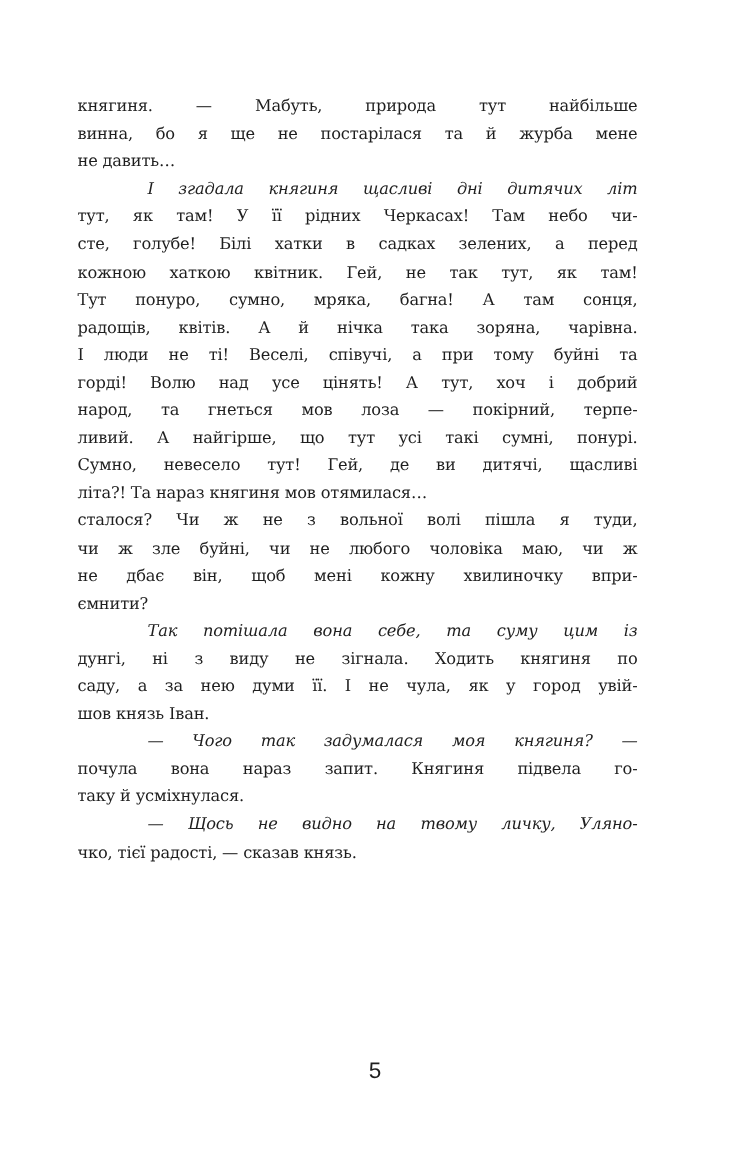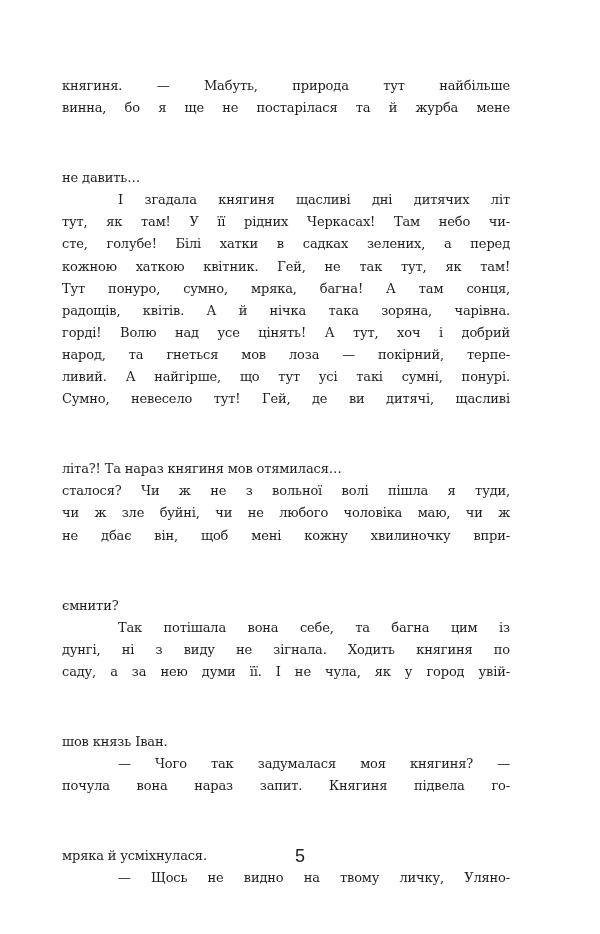--- a/index.html
+++ b/index.html
@@ -26,24 +26,24 @@
       height: 22.1px;
       line-height: 22.1px;
       font-size: 13px;
       white-space: nowrap;
       text-align: justify;
       text-align-last: justify;
       letter-spacing: -0.15px;
     }
     .line.last {
       text-align-last: left;
-      margin-top: 48px;
     }
     .line.indent {
       padding-left: 56px;
+      font-style: italic;
     }
     .page-number {
       position: absolute;
       left: 0;
       width: 600px;
       top: 846px;
       text-align: center;
       font-family: "Liberation Sans", "DejaVu Sans", sans-serif;
       font-size: 18px;
       color: #1e1e1e;
@@ -55,33 +55,34 @@
 <div class="page-text">
   <span class="line">княгиня. — Мабуть, природа тут найбільше</span>
   <span class="line">винна, бо я ще не постарілася та й журба мене</span>
   <span class="line last">не давить…</span>
   <span class="line indent">І згадала княгиня щасливі дні дитячих літ</span>
   <span class="line">тут, як там! У її рідних Черкасах! Там небо чи-</span>
   <span class="line">сте, голубе! Білі хатки в садках зелених, а перед</span>
   <span class="line">кожною хаткою квітник. Гей, не так тут, як там!</span>
   <span class="line">Тут понуро, сумно, мряка, багна! А там сонця,</span>
   <span class="line">радощів, квітів. А й нічка така зоряна, чарівна.</span>
+  <span class="line">І люди не ті! Веселі, співучі, а при тому буйні та</span>
   <span class="line">горді! Волю над усе цінять! А тут, хоч і добрий</span>
   <span class="line">народ, та гнеться мов лоза — покірний, терпе-</span>
   <span class="line">ливий. А найгірше, що тут усі такі сумні, понурі.</span>
   <span class="line">Сумно, невесело тут! Гей, де ви дитячі, щасливі</span>
   <span class="line last">літа?! Та нараз княгиня мов отямилася…</span>
   <span class="line">сталося? Чи ж не з вольної волі пішла я туди,</span>
   <span class="line">чи ж зле буйні, чи не любого чоловіка маю, чи ж</span>
   <span class="line">не дбає він, щоб мені кожну хвилиночку впри-</span>
   <span class="line last">ємнити?</span>
-  <span class="line indent">Так потішала вона себе, та багна цим із</span>
+  <span class="line indent">Так потішала вона себе, та суму цим із</span>
   <span class="line">дунгі, ні з виду не зігнала. Ходить княгиня по</span>
   <span class="line">саду, а за нею думи її. І не чула, як у город увій-</span>
   <span class="line last">шов князь Іван.</span>
   <span class="line indent">— Чого так задумалася моя княгиня? —</span>
   <span class="line">почула вона нараз запит. Княгиня підвела го-</span>
-  <span class="line last">мряка й усміхнулася.</span>
+  <span class="line last">таку й усміхнулася.</span>
   <span class="line indent">— Щось не видно на твому личку, Уляно-</span>
   <span class="line last">чко, тієї радості, — сказав князь.</span>
 </div>
 
 <div class="page-number">5</div>
 
 </body></html>

